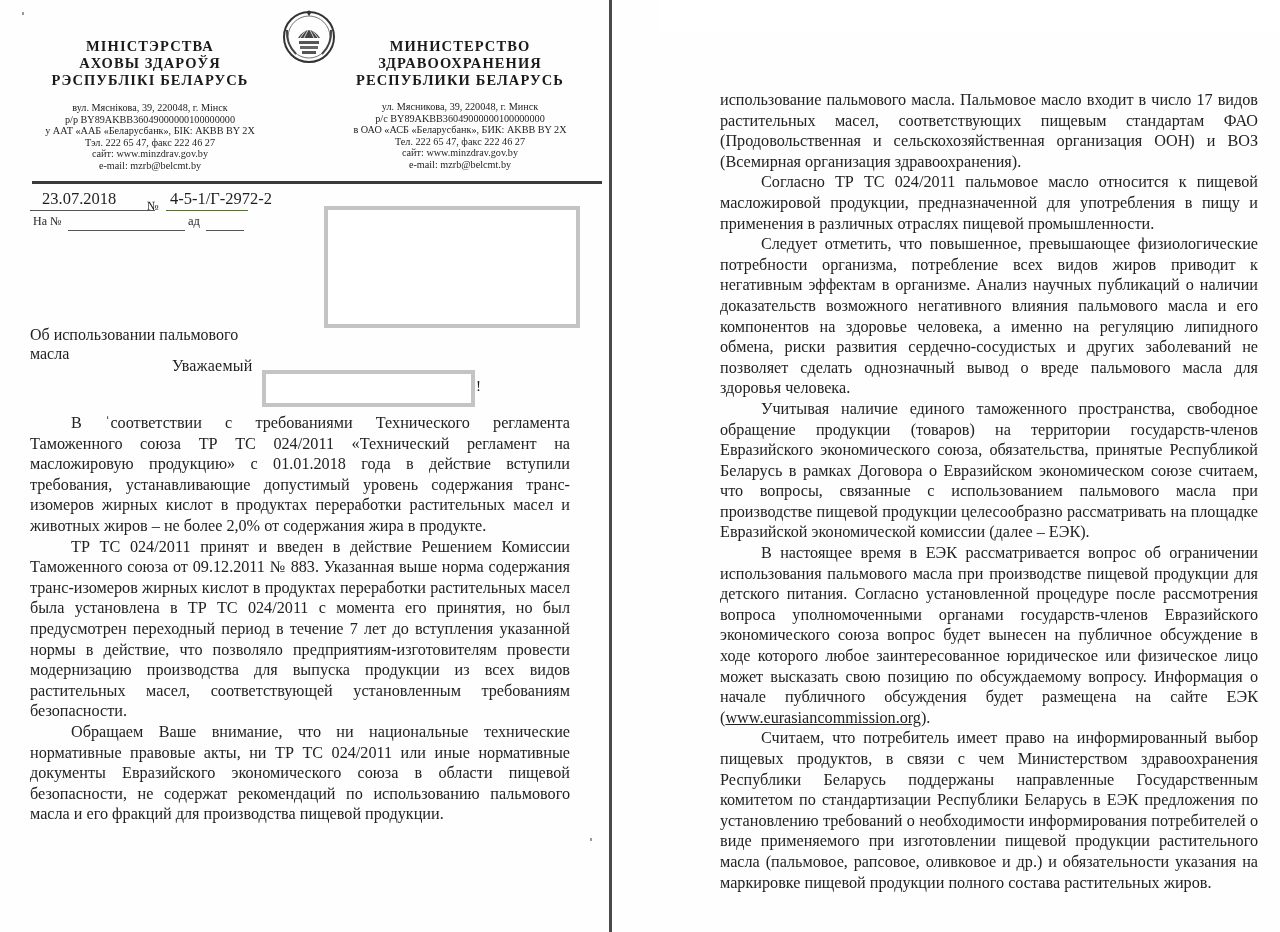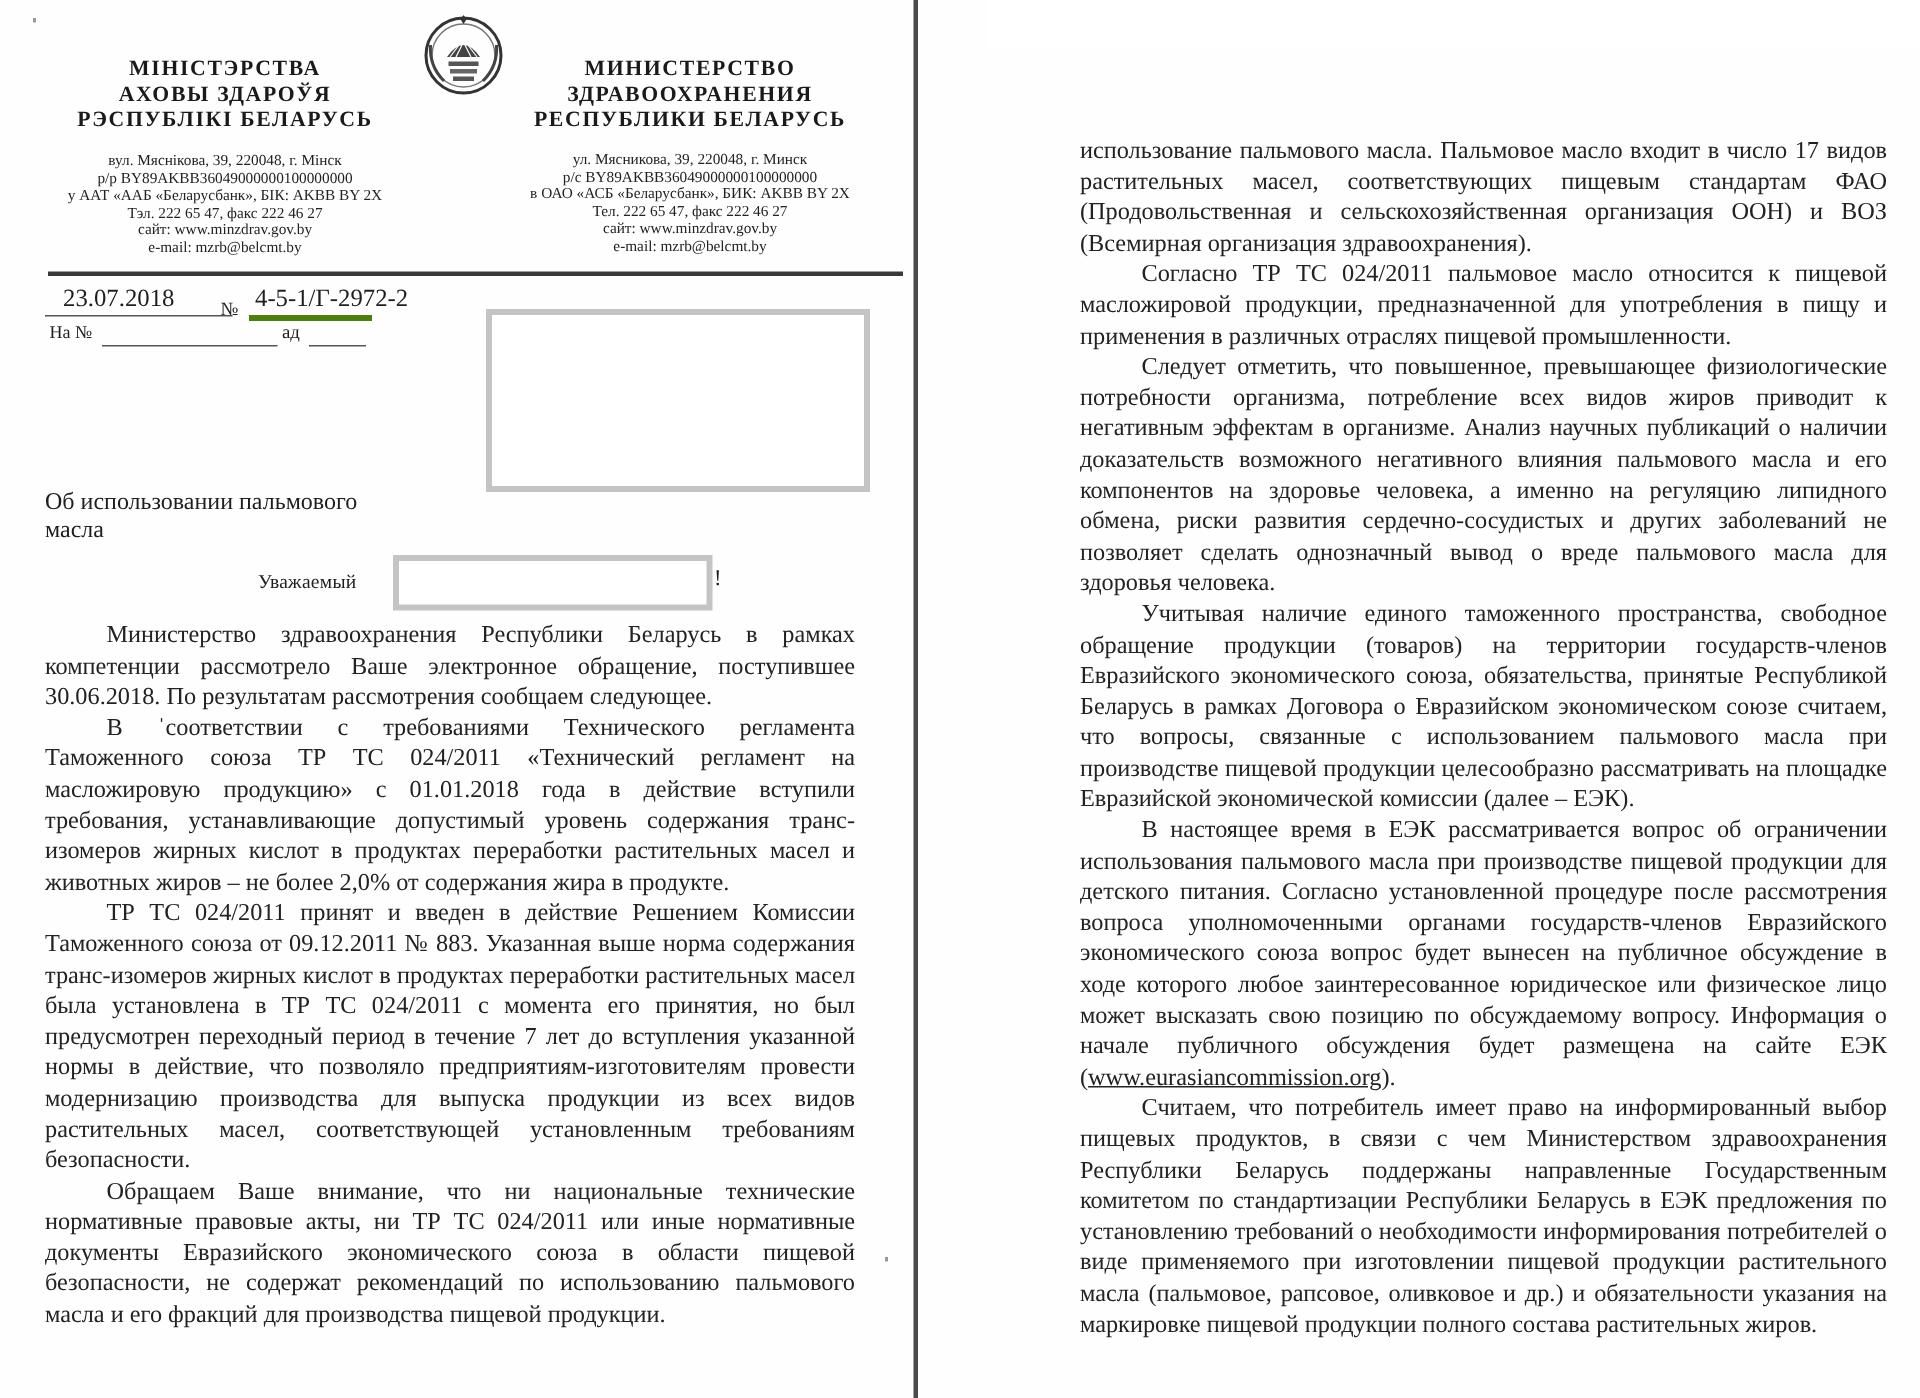--- a/index.html
+++ b/index.html
@@ -32,33 +32,33 @@
 
   #header-rule {
     position: absolute; left: 32px; top: 181px; width: 570px; height: 3px;
     background: #3a3a3a;
   }
 
   
   .reg-row { position: absolute; font-size: 15px; }
   #reg-date { left: 30px; top: 189px; width: 113px; border-bottom: 1px solid #555; padding-left: 12px; font-size: 16.5px; height: 21px; }
   #reg-num-label { left: 147px; top: 199px; font-size: 12.5px; }
-  #reg-num { left: 166px; top: 189px; width: 78px; border-bottom: 4px solid #4d7c0f; padding-left: 4px; font-size: 16.5px; height: 21px; white-space: nowrap; }
+  #reg-num { left: 166px; top: 189px; width: 78px; border-bottom: 1px solid #4d7c0f; padding-left: 4px; font-size: 16.5px; height: 21px; white-space: nowrap; }
   #reply-label { left: 33px; top: 214px; font-size: 12px; }
   #reply-num-line { left: 68px; top: 229px; width: 117px; border-bottom: 1px solid #555; height: 1px; }
   #reply-from-label { left: 188px; top: 214px; font-size: 12.5px; }
   #reply-date-line { left: 206px; top: 229px; width: 38px; border-bottom: 1px solid #555; height: 1px; }
 
   
   .redacted { position: absolute; border: 4px solid #c4c4c4; background: #fff; box-sizing: border-box; }
   #recipient-box { left: 324px; top: 206px; width: 256px; height: 122px; }
   #name-box { left: 262px; top: 370px; width: 213px; height: 37px; }
 
   #subject { position: absolute; left: 30px; top: 325px; font-size: 16px; line-height: 19px; }
-  #salutation { position: absolute; left: 172px; top: 380px; font-size: 13px; letter-spacing: 0.2px; }
+  #salutation { position: absolute; left: 172px; top: 357px; font-size: 16px; letter-spacing: 0.2px; }
   #salutation-excl { position: absolute; left: 476px; top: 378px; font-size: 15px; }
 
   
   .body-text {
     position: absolute; font-size: 16.2px; line-height: 20.6px;
     text-align: justify; color: #222;
   }
   .body-text p { margin: 0; text-indent: 41px; }
   .body-text p.cont { text-indent: 0; }
   #left-body { left: 30px; top: 413px; width: 540px; }
@@ -134,21 +134,20 @@
   <div id="subject">
     <div>Об использовании пальмового</div>
     <div>масла</div>
   </div>
 
   <div id="salutation">Уважаемый</div>
   <div id="name-box" class="redacted"></div>
   <div id="salutation-excl">!</div>
 
   <div id="left-body" class="body-text">
-    <p>Министерство здравоохранения Республики Беларусь в рамках компетенции рассмотрело Ваше электронное обращение, поступившее 30.06.2018. По результатам рассмотрения сообщаем следующее.</p>
     <p>В ˈсоответствии с требованиями Технического регламента Таможенного союза ТР ТС 024/2011 «Технический регламент на масложировую продукцию» с 01.01.2018 года в действие вступили требования, устанавливающие допустимый уровень содержания транс-изомеров жирных кислот в продуктах переработки растительных масел и животных жиров – не более 2,0% от содержания жира в продукте.</p>
     <p>ТР ТС 024/2011 принят и введен в действие Решением Комиссии Таможенного союза от 09.12.2011 № 883. Указанная выше норма содержания транс-изомеров жирных кислот в продуктах переработки растительных масел была установлена в ТР ТС 024/2011 с момента его принятия, но был предусмотрен переходный период в течение 7 лет до вступления указанной нормы в действие, что позволяло предприятиям-изготовителям провести модернизацию производства для выпуска продукции из всех видов растительных масел, соответствующей установленным требованиям безопасности.</p>
     <p>Обращаем Ваше внимание, что ни национальные технические нормативные правовые акты, ни ТР ТС 024/2011 или иные нормативные документы Евразийского экономического союза в области пищевой безопасности, не содержат рекомендаций по использованию пальмового масла и его фракций для производства пищевой продукции.</p>
   </div>
 
   <div class="speck" style="left:22px; top:12px;"></div>
   <div class="speck" style="left:590px; top:838px;"></div>
 </div>
 
 <div id="page-divider"></div>

